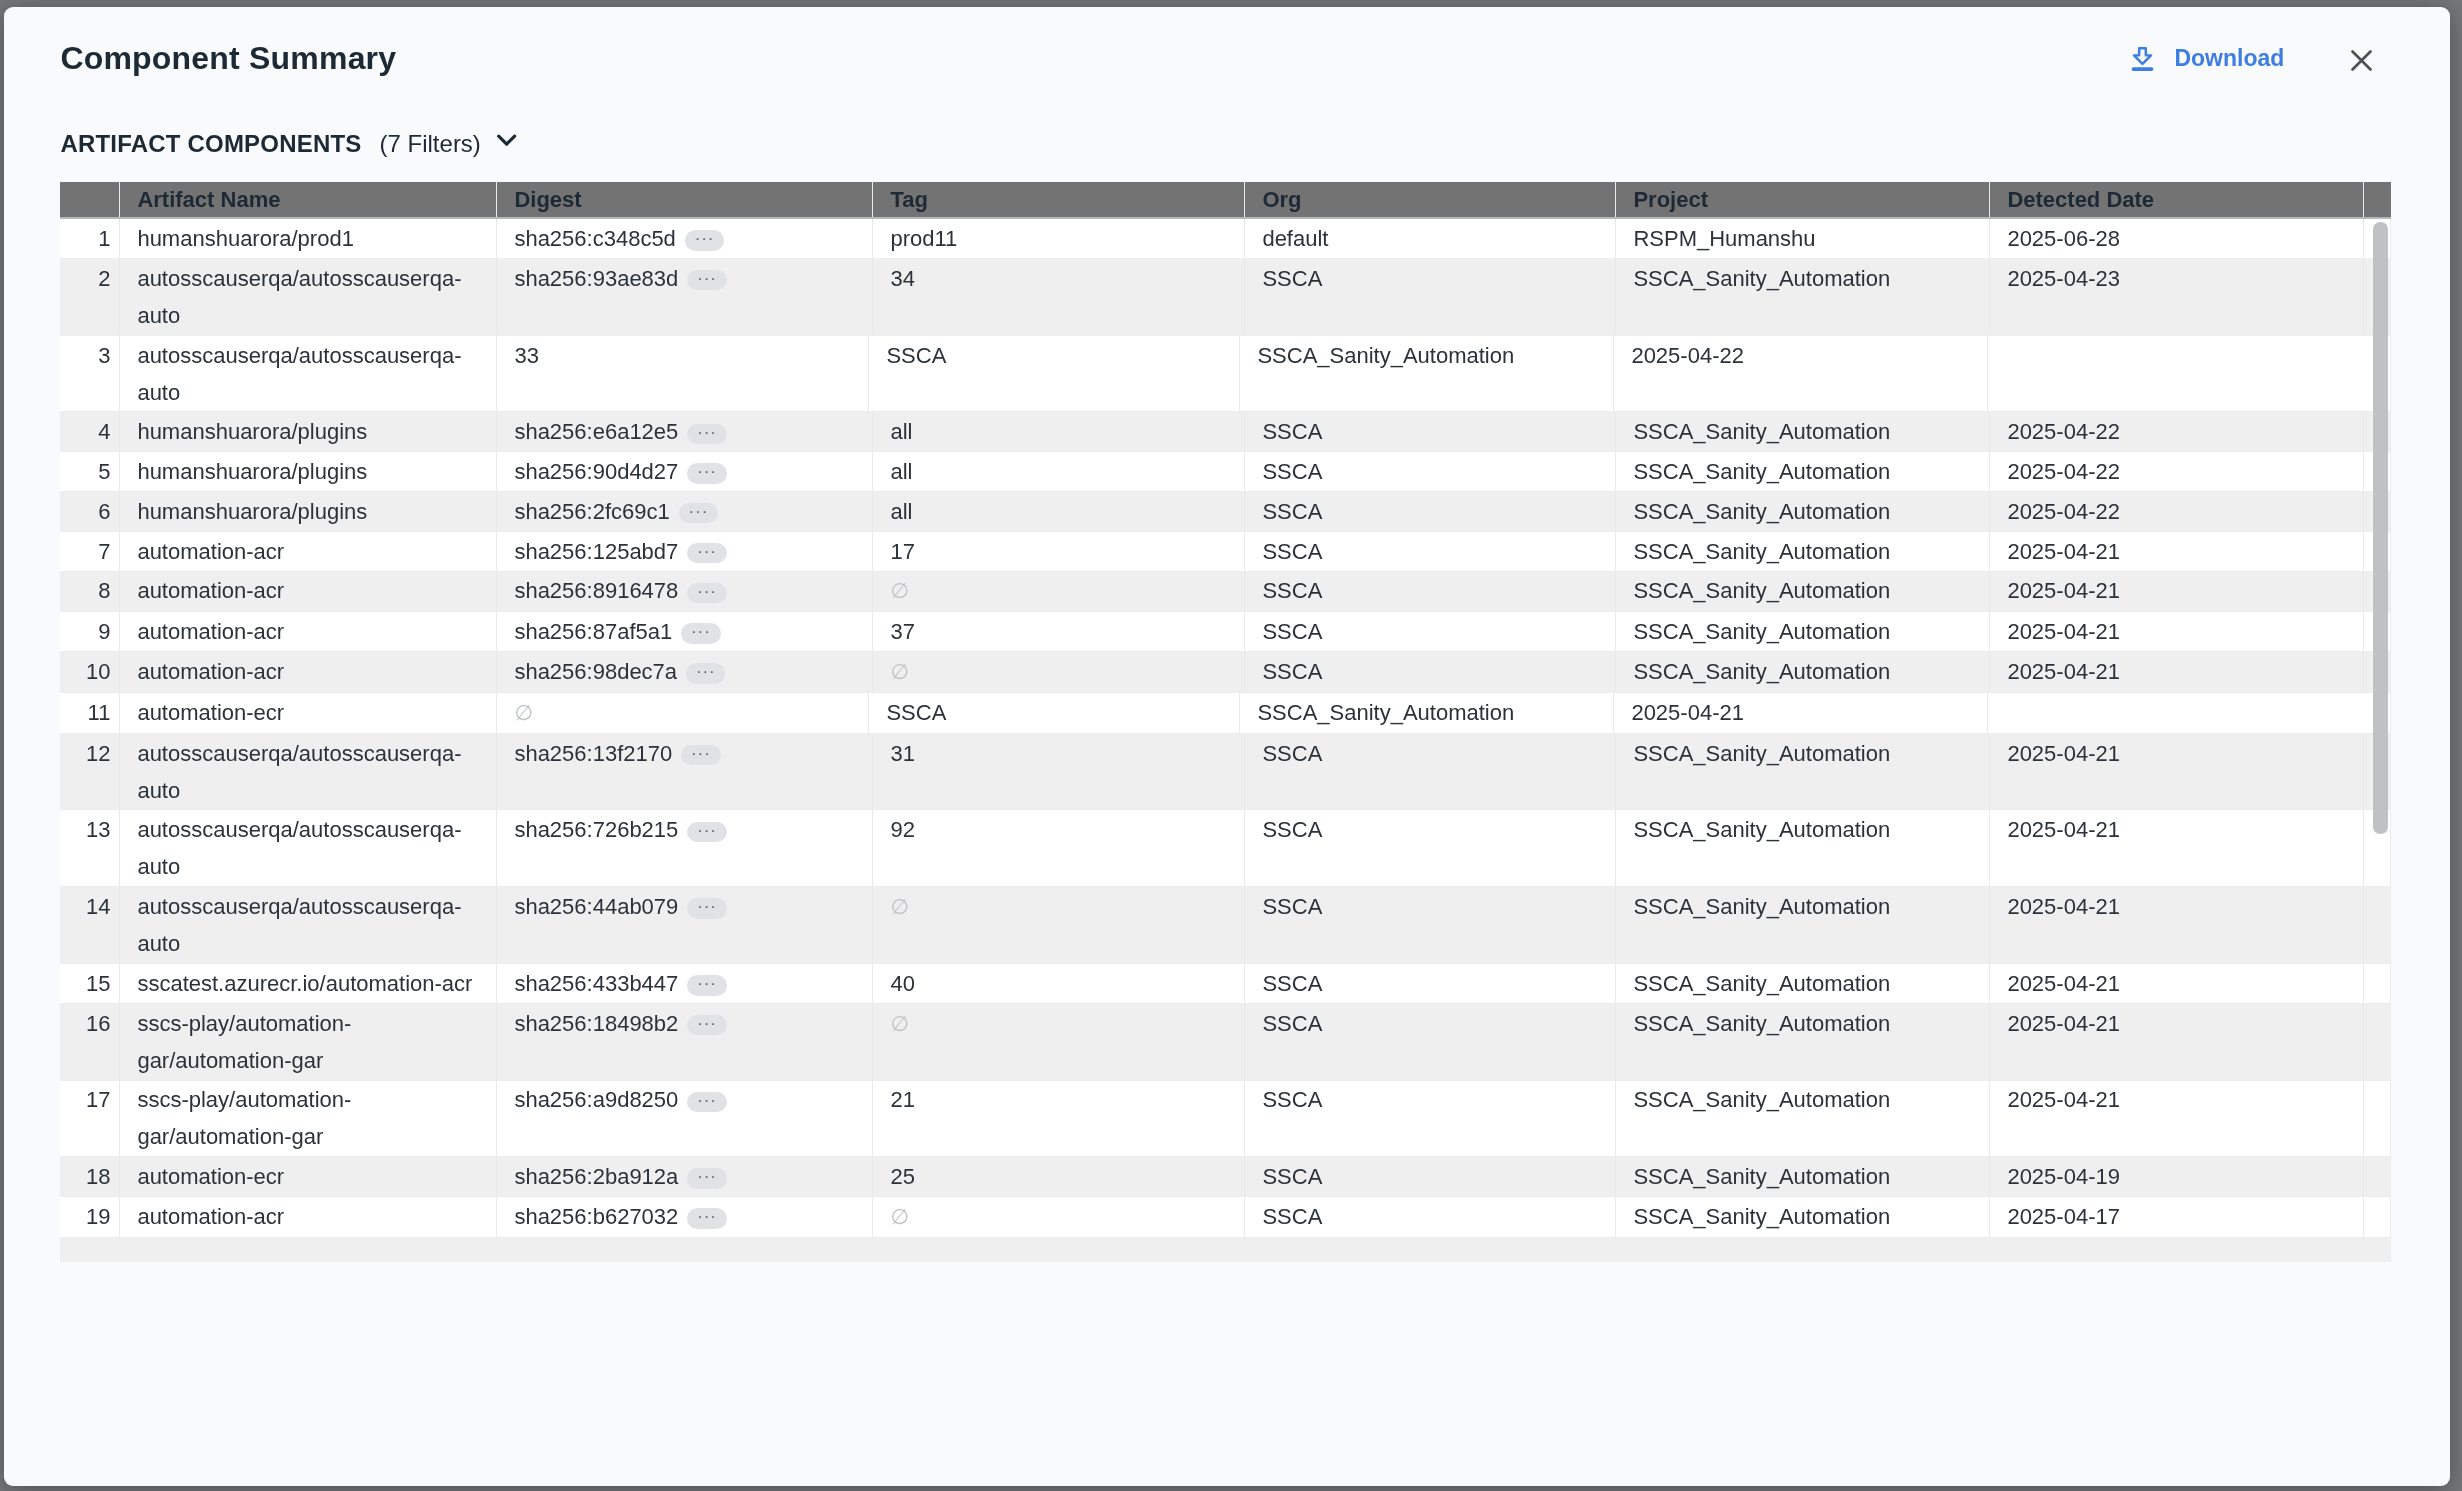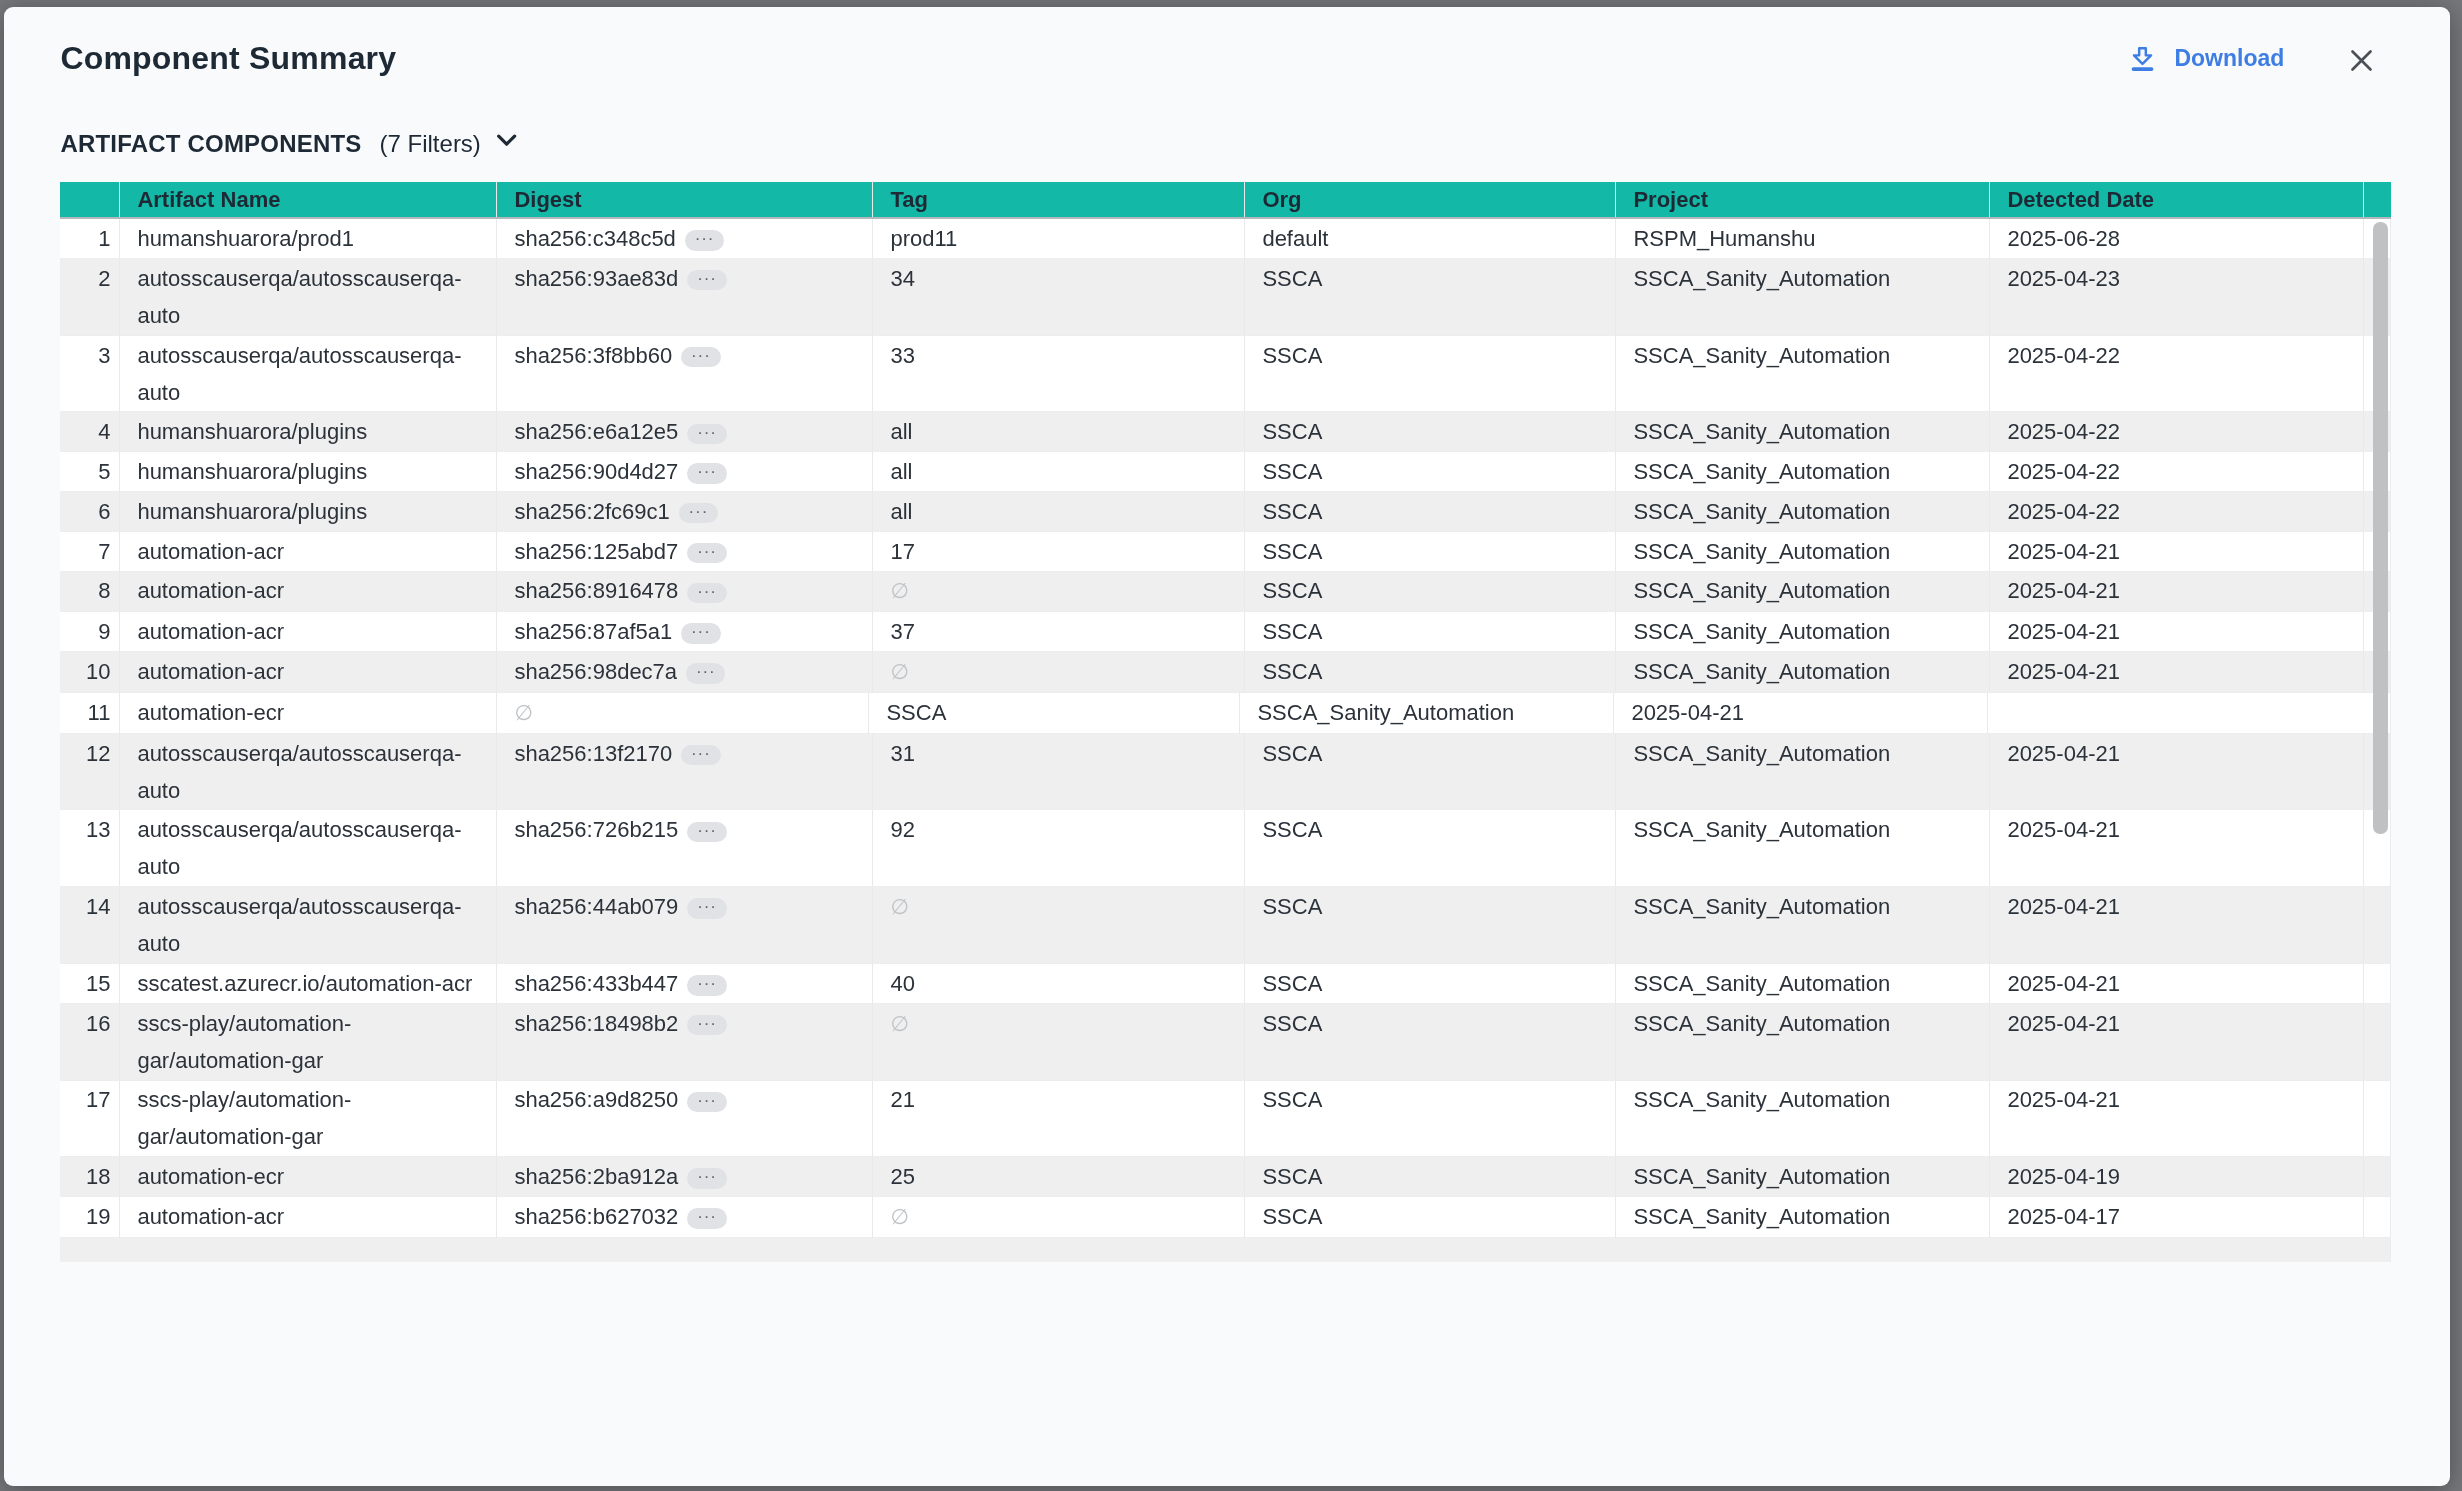--- a/index.html
+++ b/index.html
@@ -40,21 +40,21 @@
   .sec-title { font-size:24px; font-weight:bold; color:#1d2935; letter-spacing:0.2px; }
   .sec-filters { font-size:24px; font-weight:normal; color:#1d2935; margin-left:18px; }
   .sec-chev { margin-left:15px; margin-top:3.6px; }
 
   .table-wrap {
     position:absolute; left:56px; top:175px; width:2331px; height:1080px;
     background:#ffffff; overflow:hidden;
   }
   .thead {
     display:flex; height:37px;
-    border-bottom:2.7px solid #b3b8bc; background:#14b8a6;
+    border-bottom:2.7px solid #b3b8bc; background:#737373;
   }
   .hcell {
     font-size:22px; font-weight:bold; color:#1d2935; line-height:35px;
     padding-left:17px; white-space:nowrap; overflow:hidden;
   }
   .tbody { height:1043px; overflow:hidden; }
   .row {
     display:flex; background:#ffffff;
     border-bottom:1.8px solid #ecedee;
   }
@@ -144,21 +144,20 @@
           <div class="cell c1">autosscauserqa/autosscauserqa-auto</div>
           <div class="cell c2"><span>sha256:93ae83d</span><span class="more">···</span></div>
           <div class="cell c3">34</div>
           <div class="cell c4">SSCA</div>
           <div class="cell c5">SSCA_Sanity_Automation</div>
           <div class="cell c6">2025-04-23</div>
         </div>
         <div class="row">
           <div class="cell c0 num">3</div>
           <div class="cell c1">autosscauserqa/autosscauserqa-auto</div>
-          <div class="cell c2"><span>sha256:3f8bb60</span><span class="more">···</span></div>
           <div class="cell c3">33</div>
           <div class="cell c4">SSCA</div>
           <div class="cell c5">SSCA_Sanity_Automation</div>
           <div class="cell c6">2025-04-22</div>
         </div>
         <div class="row alt">
           <div class="cell c0 num">4</div>
           <div class="cell c1">humanshuarora/plugins</div>
           <div class="cell c2"><span>sha256:e6a12e5</span><span class="more">···</span></div>
           <div class="cell c3">all</div>

